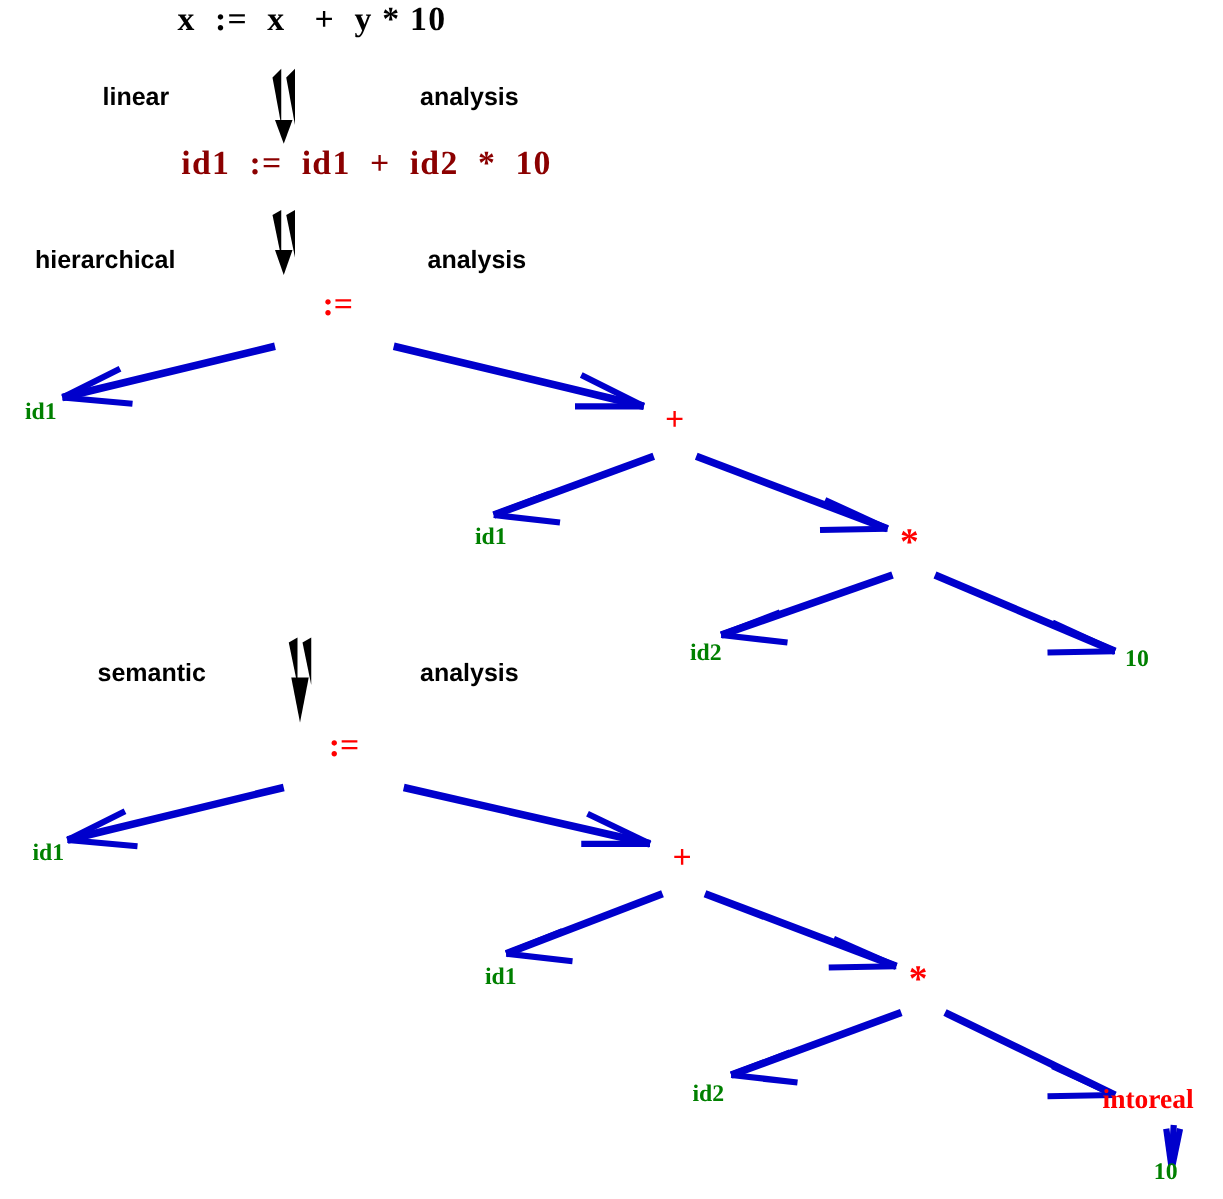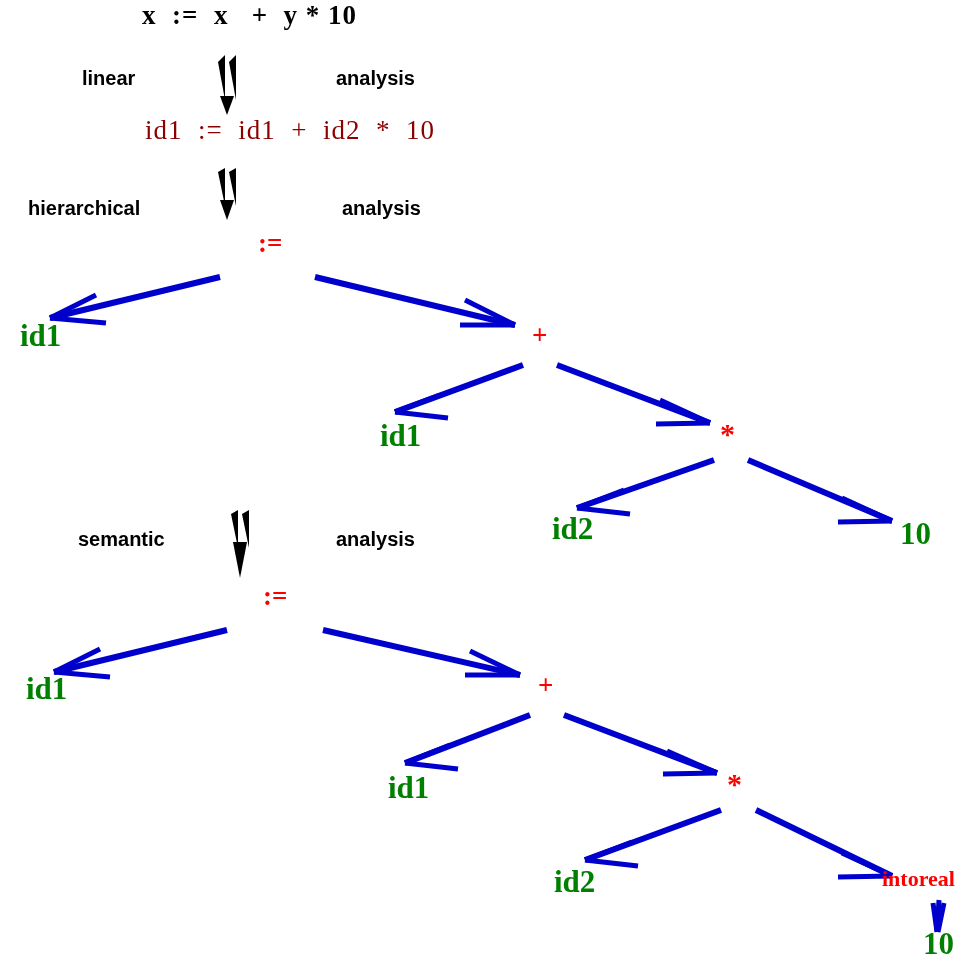--- a/index.html
+++ b/index.html
@@ -42,42 +42,42 @@
   
   .src-line {
     font-family: "Liberation Serif", serif;
     font-weight: bold;
     font-size: 27px;
     color: #000000;
     letter-spacing: 1px;
   }
   .tok-line {
     font-family: "Liberation Serif", serif;
-    font-weight: normal;
+    font-weight: bold;
     font-size: 27px;
     color: #8b0000;
     letter-spacing: 1px;
   }
   
   .node-op {
     font-family: "Liberation Serif", serif;
     font-weight: bold;
     font-size: 27px;
     color: #ff0000;
   }
   .node-op-star {
     font-family: "Liberation Serif", serif;
     font-weight: bold;
     font-size: 30px;
     color: #ff0000;
   }
   .node-leaf {
     font-family: "Liberation Serif", serif;
     font-weight: bold;
-    font-size: 31px;
+    font-size: 19px;
     color: #008000;
   }
   .node-cast {
     font-family: "Liberation Serif", serif;
     font-weight: bold;
     font-size: 22px;
     color: #ff0000;
   }
 </style>
 </head>

